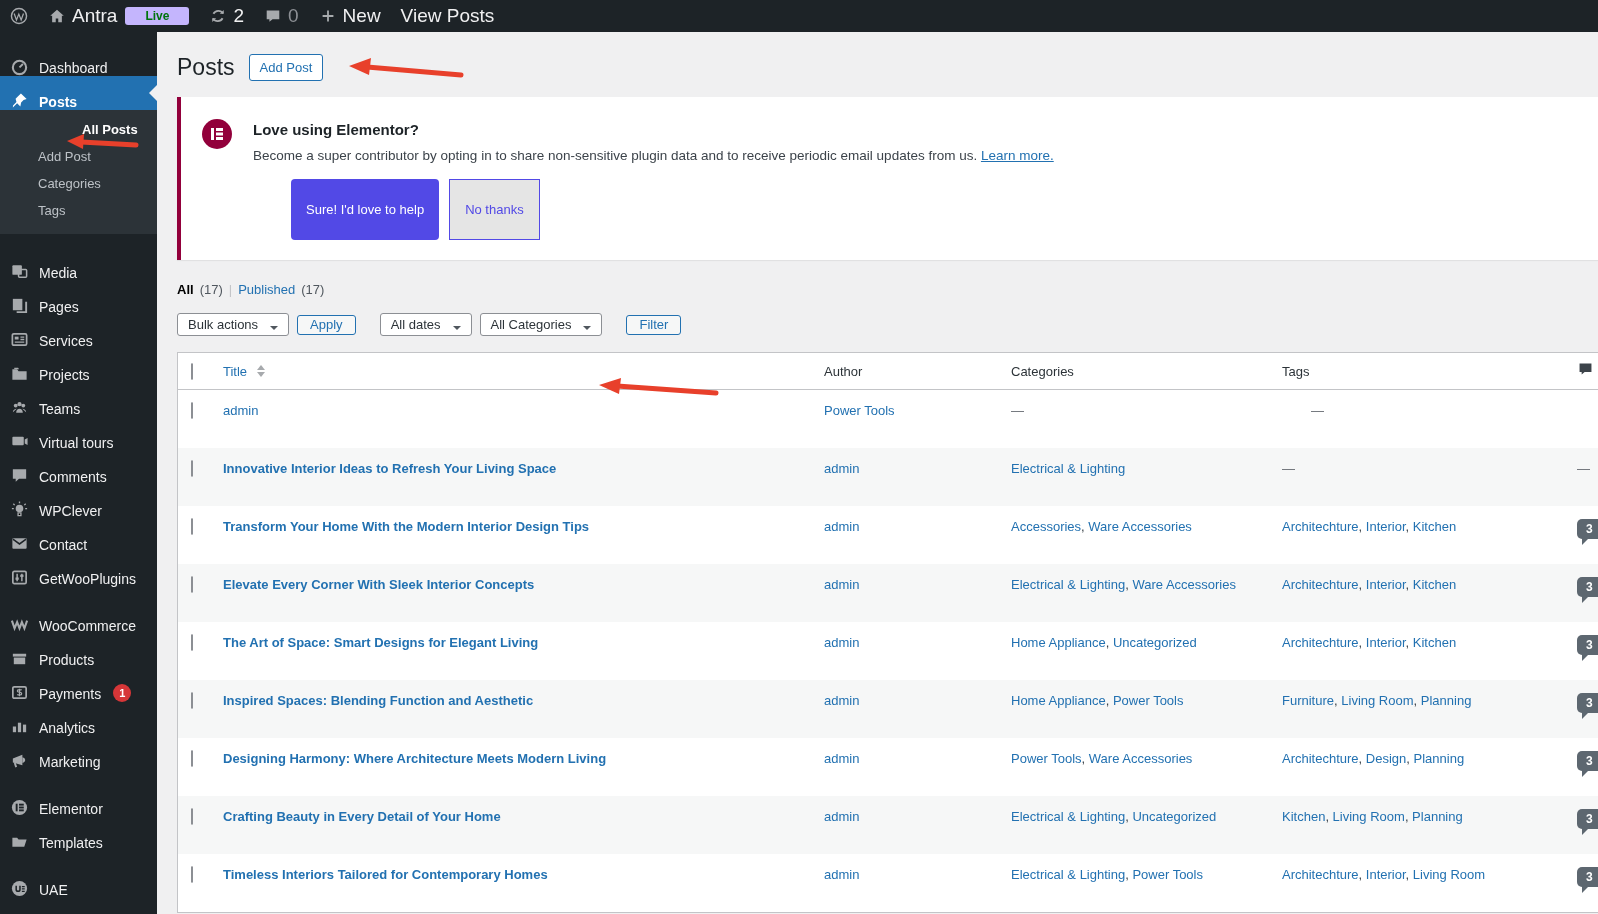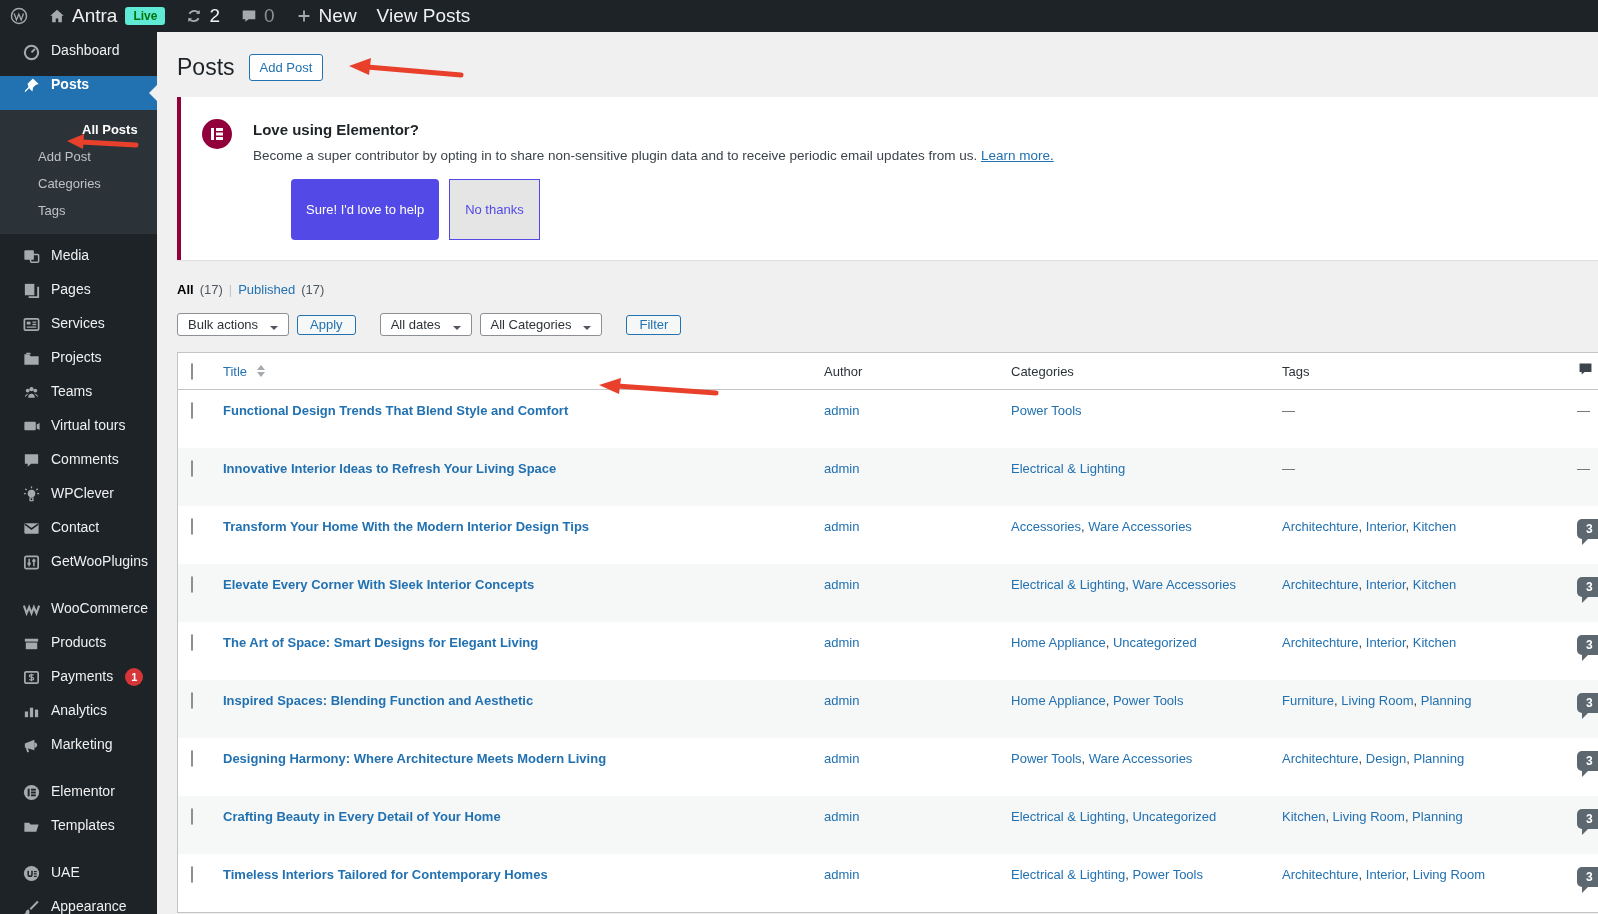--- a/index.html
+++ b/index.html
@@ -17,31 +17,31 @@
     position: absolute; top:0; left:0; width:1598px; height:32px;
     background:#1d2327; display:flex; align-items:center; gap:0;
     color:#f0f0f1; z-index:30;
   }
   .ab-item { display:flex; align-items:center; gap:6px; padding:0 10px; height:32px; cursor:pointer; }
   .ab-icon { width:18px; height:18px; color:#a7aaad; display:inline-flex; }
   .ab-icon svg { width:100%; height:100%; }
   .ab-label { font-size:19px; color:#f0f0f1; }
   .ab-count-muted { color:#8c8f94; }
   .live-badge {
-    background:#5eead4; color:#00730c; font-weight:700; font-size:12px;
-    padding:2px 8px; border-radius:3px; margin-left:2px;
+    background:#c4b5fd; color:#00730c; font-weight:700; font-size:12px;
+    padding:2px 20px; border-radius:3px; margin-left:2px;
   }
   
   .sidebar {
     position:absolute; top:32px; left:0; width:157px; height:1000px;
     background:#1d2327; z-index:20; padding-top:10px;
   }
   .menu-item {
-    display:flex; align-items:flex-start; gap:10px;
-    height:34px; padding:0 8px 0 22px;
+    display:flex; align-items:flex-end; gap:10px;
+    height:34px; padding:0 8px 0 10px;
     color:#f0f0f1; font-size:14px; cursor:pointer; position:relative;
   }
   .menu-item .mi { width:19px; height:19px; color:#a7aaad; flex:0 0 19px; display:inline-flex; }
   .menu-item .mi svg { width:100%; height:100%; }
   .menu-item.selected { background:#2271b1; color:#fff; font-weight:600; }
   .menu-item.selected .mi { color:#fff; }
   .menu-item.selected::after {
     content:''; position:absolute; right:0; top:50%; transform:translateY(-50%);
     border:8px solid transparent; border-right-color:#f0f0f1;
   }
@@ -480,21 +480,20 @@
         <span class="comment-head-icon">
           <svg viewBox="0 0 20 20">
               <path d="M3 3h14v10H9l-3.5 3v-3H3z" fill="currentColor"></path>
             </svg>
         </span>
       </div>
     </div>
     <div id="table-body">
         <div class="trow data-row">
           <div><span class="cb"></span></div>
-          <div><span class="row-title">Functional Design Trends That Blend Style and Comfort</span></div>
           <div><span class="cell-link">admin</span></div>
           <div><span class="cell-link">Power Tools</span></div>
           <div><span class="dash">—</span></div>
           <div class="comment-cell"><span class="dash">—</span></div>
         </div>
         <div class="trow data-row">
           <div><span class="cb"></span></div>
           <div><span class="row-title">Innovative Interior Ideas to Refresh Your Living Space</span></div>
           <div><span class="cell-link">admin</span></div>
           <div><span class="cell-link">Electrical &amp; Lighting</span></div>

